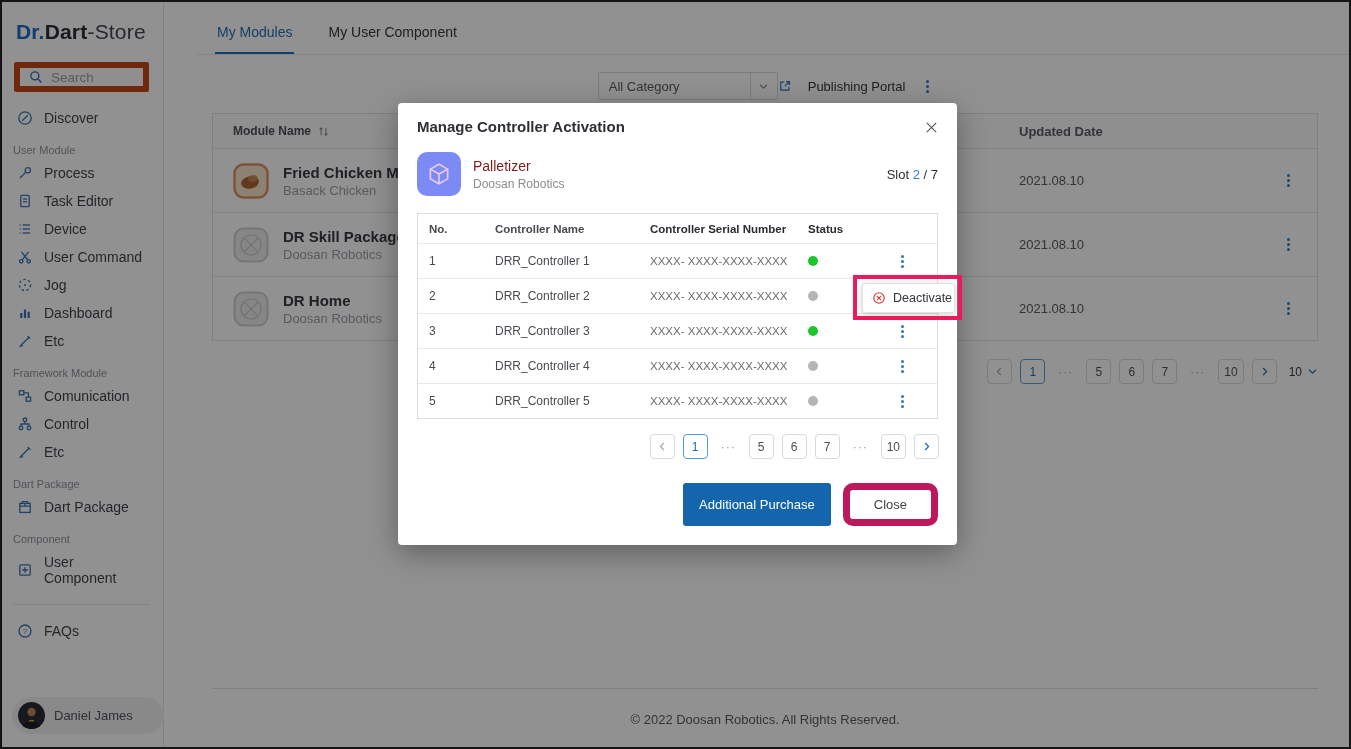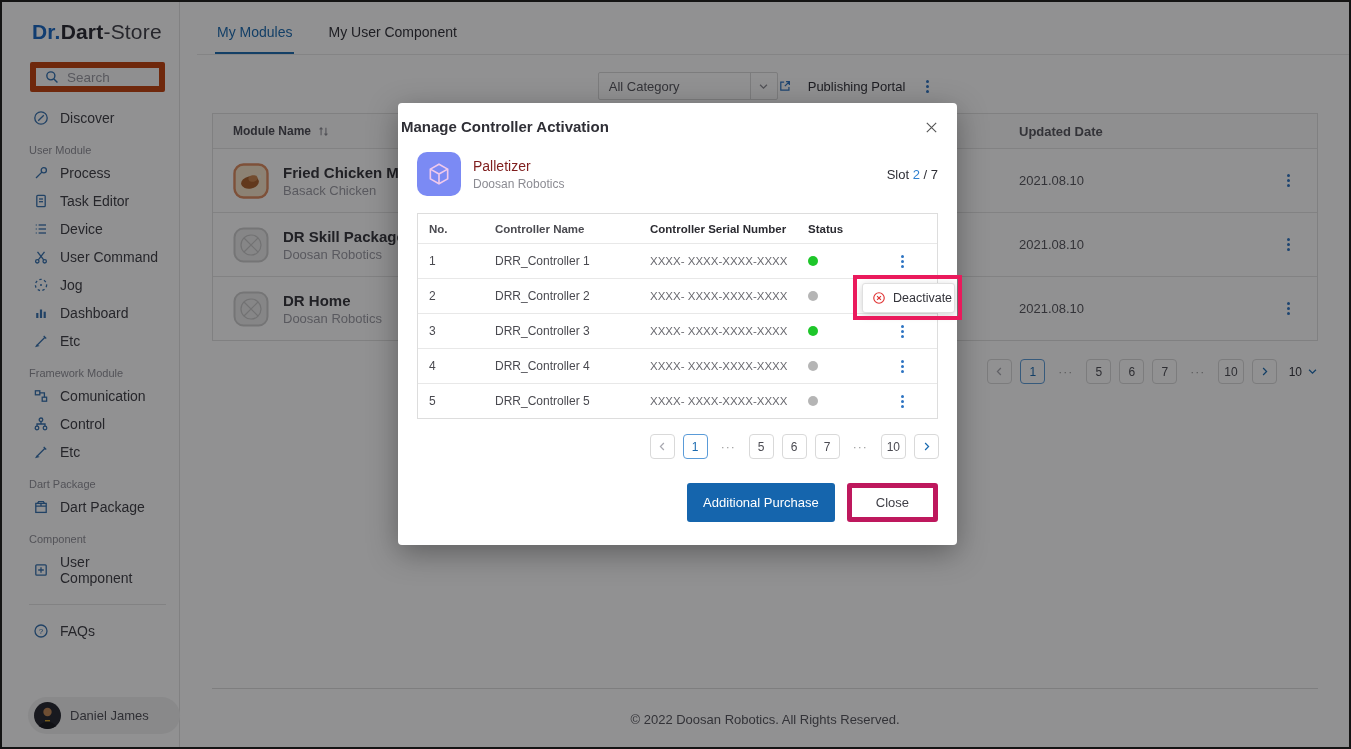--- a/index.html
+++ b/index.html
@@ -3,21 +3,21 @@
 <meta charset="utf-8">
 <style>
   * { margin:0; padding:0; box-sizing:border-box; }
   html,body { width:1351px; height:749px; overflow:hidden; background:#fff;
     font-family:"Liberation Sans","DejaVu Sans",sans-serif; }
   button { font-family:inherit; border:none; background:none; cursor:pointer; }
 
   .frame { position:absolute; inset:0; border:2px solid #141414; z-index:300; pointer-events:none; }
 
   
-  .sidebar { position:absolute; left:16px; top:0; width:164px; height:749px; background:#fff;
+  .sidebar { position:absolute; left:0; top:0; width:164px; height:749px; background:#fff;
     border-right:1px solid #e2e2e2; z-index:10; }
   .logo { padding:20px 16px 12px; font-size:21px; font-weight:bold; letter-spacing:.2px; }
   .logo .dr { color:#1667c4; }
   .logo .dart { color:#26262e; }
   .logo .store { color:#3d3d46; font-weight:normal; }
   .searchbox { margin:6px 14px 12px; height:30px; border:6px solid #c2410c; background:#fbfbfb;
     border-radius:2px; display:flex; align-items:center; gap:8px; padding:0 9px; }
   .searchbox input { border:none; outline:none; background:transparent; font-size:13.5px;
     color:#555; width:120px; font-family:inherit; }
   .searchbox input::placeholder { color:#9a9aa2; }
@@ -68,21 +68,21 @@
   .pagesize { display:flex; align-items:center; gap:5px; font-size:12px; color:#33333a; margin-left:4px; }
 
   .footer { position:absolute; left:15px; right:33px; bottom:0; height:61px;
     border-top:1px solid #dcdcdc; display:flex; align-items:center; justify-content:center;
     font-size:13px; color:#55555c; }
 
   
   .backdrop { position:absolute; inset:0; background:rgba(12,12,14,0.45); z-index:50; }
   .modal { position:absolute; left:398px; top:103px; width:559px; height:442px; background:#fff;
     border-radius:4px; box-shadow:0 8px 30px rgba(0,0,0,.35); z-index:100; }
-  .modal-head { display:flex; justify-content:space-between; align-items:flex-start; padding:15px 16px 0 3px; }
+  .modal-head { display:flex; justify-content:space-between; align-items:flex-start; padding:15px 16px 0 19px; }
   .modal-title { font-size:15px; font-weight:bold; color:#2f2f36; }
   .close-btn { padding:2px; display:inline-flex; }
   .modal-module { display:flex; align-items:center; gap:12px; margin:15px 19px 0; }
   .pallet-ic { width:44px; height:44px; border-radius:10px; background:#7b8af4; display:flex;
     align-items:center; justify-content:center; flex:none; }
   .mm-name { font-size:14px; font-weight:normal; color:#7f1d1d; line-height:1.4; }
   .mm-vendor { font-size:12px; color:#8b8b92; }
   .mm-slot { margin-left:auto; font-size:13px; color:#2f2f36; }
   .mm-slot .slot-num { color:#2f80d0; }
 
@@ -96,22 +96,22 @@
   .c-status { width:60px; display:flex; align-items:center; }
   .c-act { flex:1; display:flex; justify-content:center; }
   .ct-head .c-serial, .ct-head .c-status { font-size:11.5px; color:#2b2b31; }
   .dot { width:10px; height:10px; border-radius:50%; display:inline-block; }
   .dot[data-status="active"] { background:#1ec62a; }
   .dot[data-status="inactive"] { background:#b5b5b5; }
 
   .ctl-pagination { margin:15px 18px 0 0; }
   .modal-btns { display:flex; justify-content:flex-end; gap:12px; margin:24px 19px 0; }
   .btn-primary { background:#1565ad; color:#fff; font-size:13px; padding:7px 16px; border-radius:3px;text-align:right; }
-  .btn-default { background:#fff; border:5px solid #be185d; color:#3f3f46; font-size:13px;
-    padding:7px 24px; border-radius:3px; }
+  .btn-default { background:#fff; border:7px solid #be185d; color:#3f3f46; font-size:13px;
+    padding:7px 24px; border-radius:10px; }
 
   .popup { position:absolute; left:862px; top:283px; width:93px; height:30px; background:#fff;
     border:1px solid #e0e0e0; border-radius:3px; box-shadow:0 2px 8px rgba(0,0,0,.18);
     display:flex; align-items:center; gap:7px; padding:0 9px; z-index:105; font-size:12.5px; color:#33333a; }
   .annotation { position:absolute; left:853px; top:275px; width:109px; height:45px;
     border:4px solid #ea1a5c; z-index:110; pointer-events:none; }
 </style>
 </head>
 <body>
 

